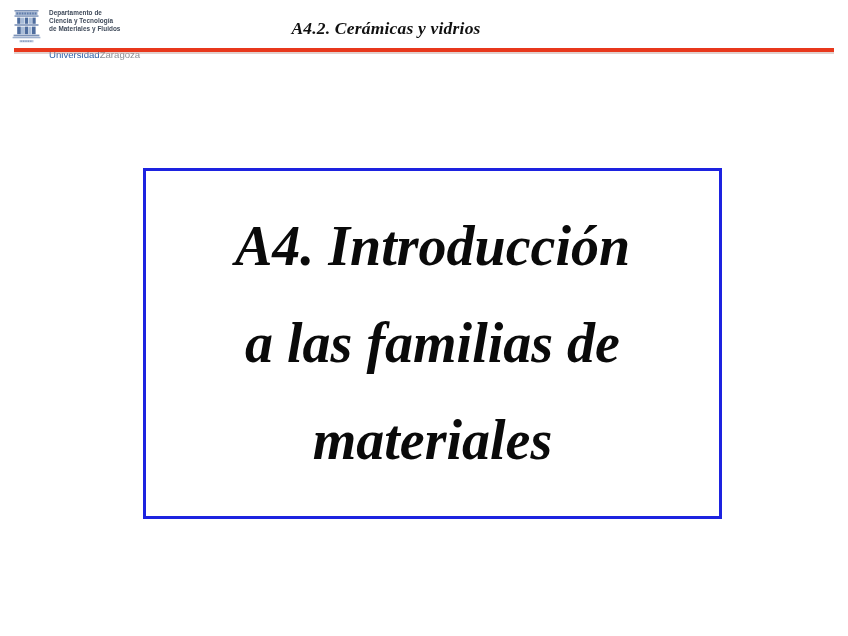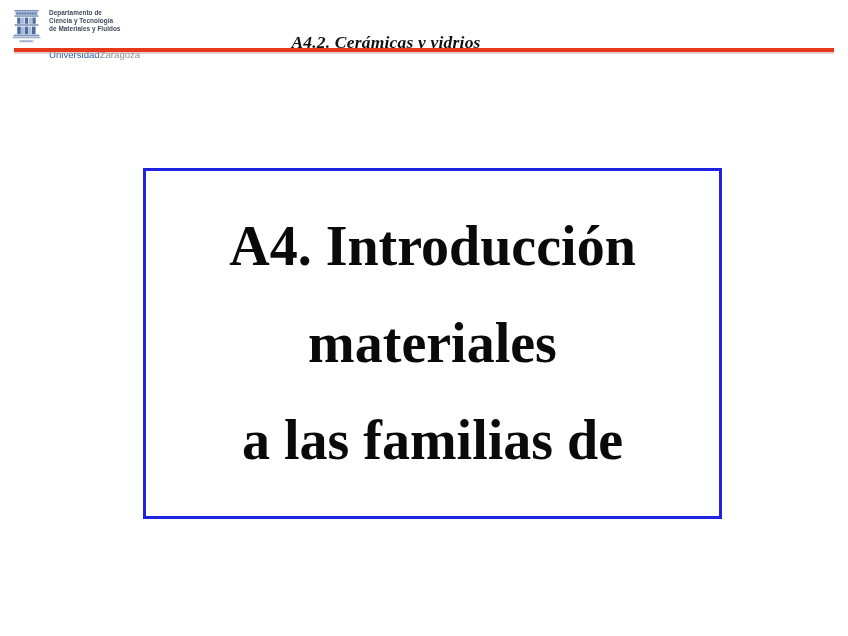--- a/index.html
+++ b/index.html
@@ -74,21 +74,21 @@
   }
   .univ-word-gray {
     color: #8a8f96;
     font-weight: normal;
   }
 
   
   .header-title {
     position: absolute;
     left: 0;
-    top: 32px;
+    top: 18px;
     width: 772px;
     text-align: center;
     font-family: "Liberation Serif", "DejaVu Serif", serif;
     font-style: italic;
     font-weight: bold;
     font-size: 17.5px;
     color: #111111;
     letter-spacing: 0.2px;
     white-space: nowrap;
   }
@@ -121,20 +121,21 @@
     box-sizing: border-box;
     border: 3px solid #1d23e0;
     background: #ffffff;
     display: flex;
     flex-direction: column;
     align-items: center;
     justify-content: center;
   }
   .title-text {
     font-family: "Liberation Serif", "DejaVu Serif", serif;
+    font-style: italic;
     font-weight: bold;
     font-size: 56px;
     line-height: 97px;
     color: #0a0a0a;
     text-align: center;
     width: 100%;
     letter-spacing: 0px;
   }
   .title-text .tline {
     display: block;
@@ -213,18 +214,18 @@
 
     <div class="header-title">A4.2. Cerámicas y vidrios</div>
 
     <div class="header-rule"></div>
     <div class="header-rule-shadow"></div>
   </div>
 
   <div class="title-box">
     <div class="title-text">
       <span class="tline">A4. Introducción</span>
+      <span class="tline">a las familias de</span>
       <span class="tline">materiales</span>
-      <span class="tline">a las familias de</span>
     </div>
   </div>
 
 </div>
 
 </body></html>

